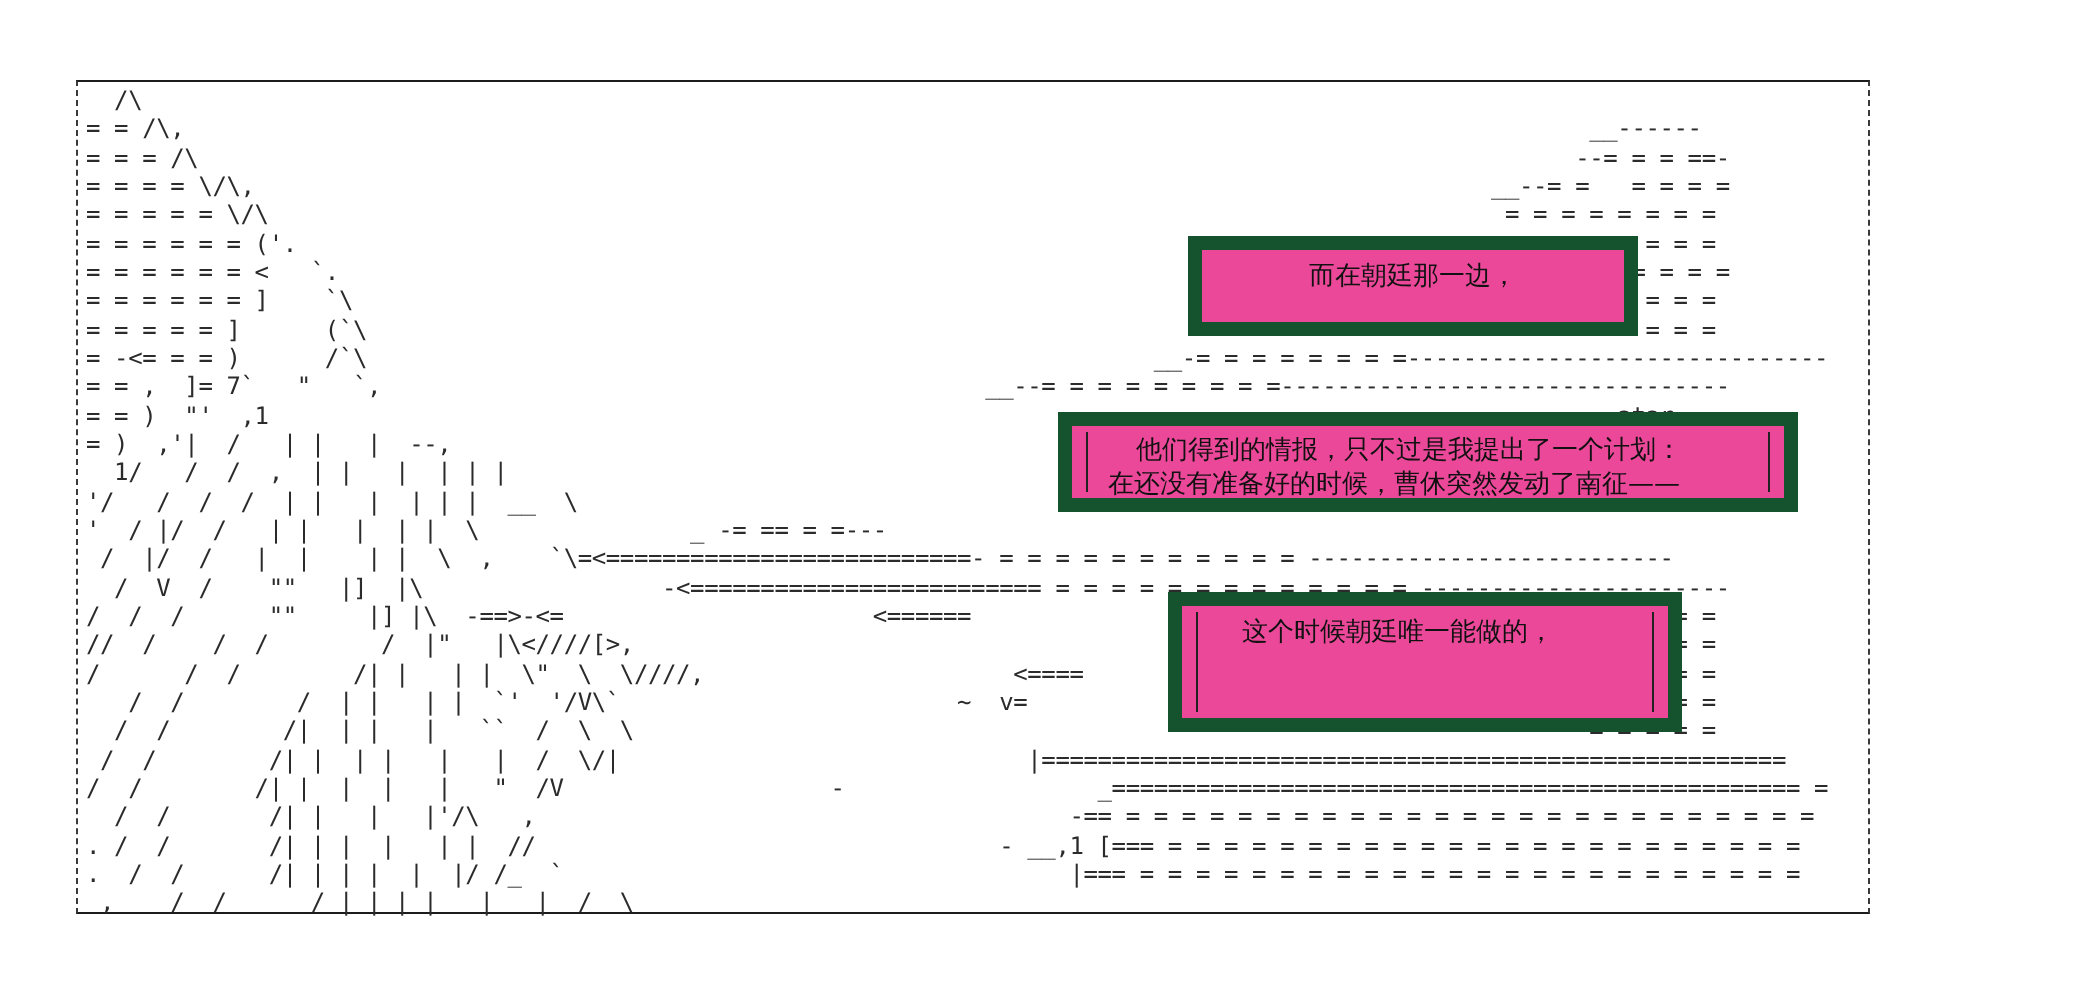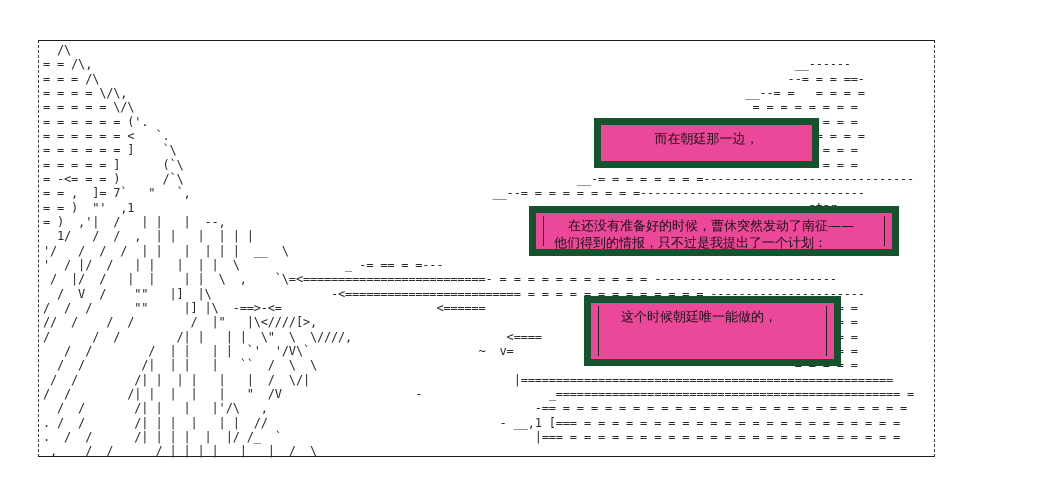--- a/index.html
+++ b/index.html
@@ -61,21 +61,21 @@
   /  /       /| |   |   |'/\   ,                                      -== = = = = = = = = = = = = = = = = = = = = = = = = = 
 . /  /       /| | |  |   | |  //                                 - __,1 [=== = = = = = = = = = = = = = = = = = = = = = = =
 .  /  /      /| | | |  |  |/ /_  `                                    |=== = = = = = = = = = = = = = = = = = = = = = = = = 
  ,    /  /      / | | | |   |   |  /  \</pre>
 
     <div class="dlg b1">
       <div class="ln">而在朝廷那一边，</div>
     </div>
 
     <div class="dlg b2 double">
+      <div class="ln">他们得到的情报，只不过是我提出了一个计划：</div>
       <div class="ln">在还没有准备好的时候，曹休突然发动了南征——</div>
-      <div class="ln">他们得到的情报，只不过是我提出了一个计划：</div>
     </div>
 
     <div class="dlg b3 double">
       <div class="ln">这个时候朝廷唯一能做的，</div>
     </div>
   </div>
 </div>
 
 </body></html>

